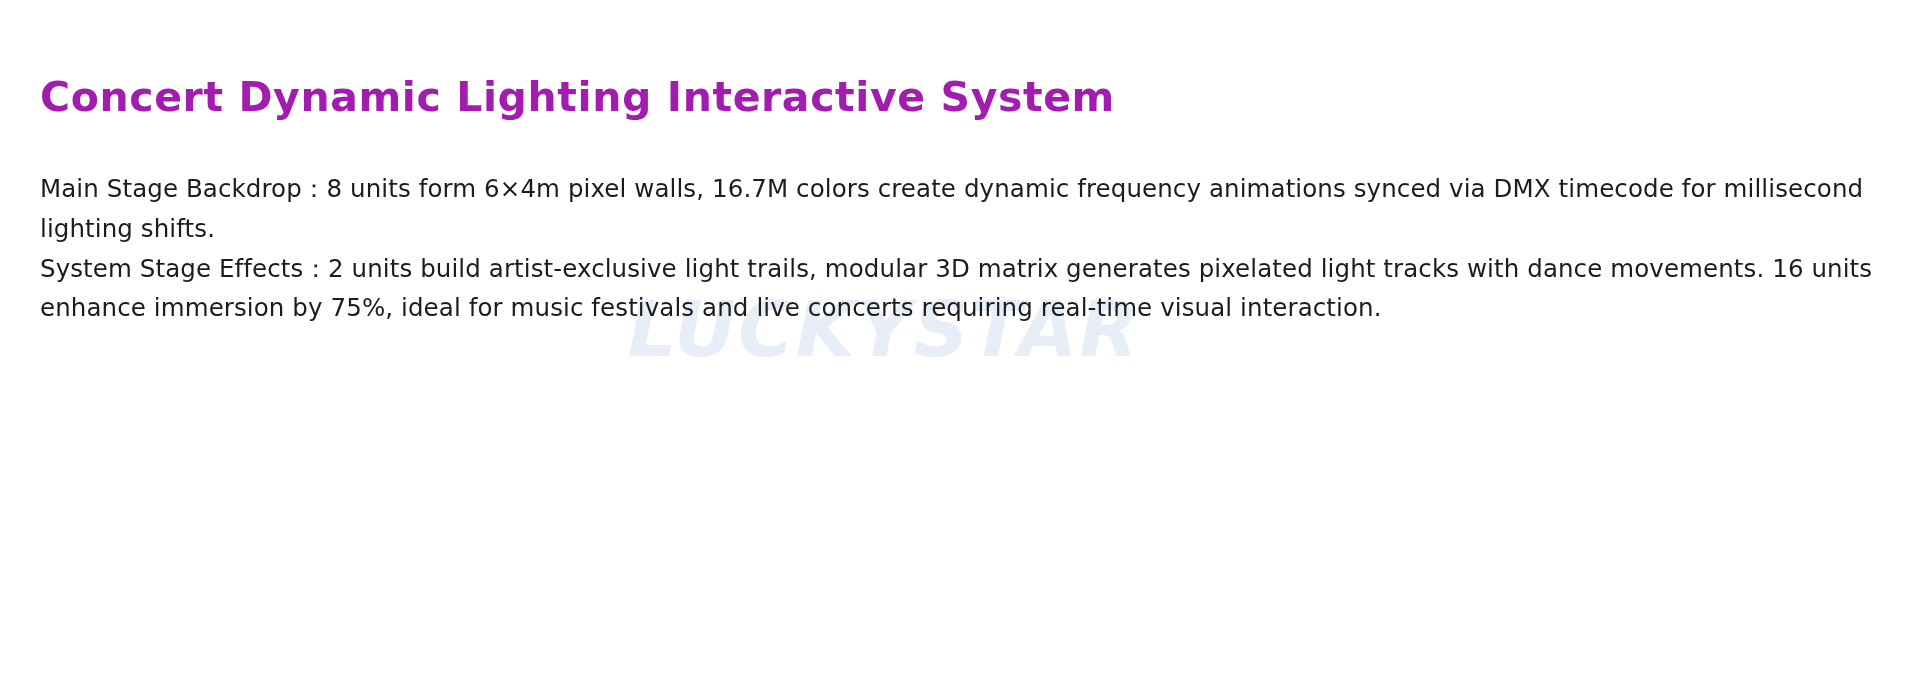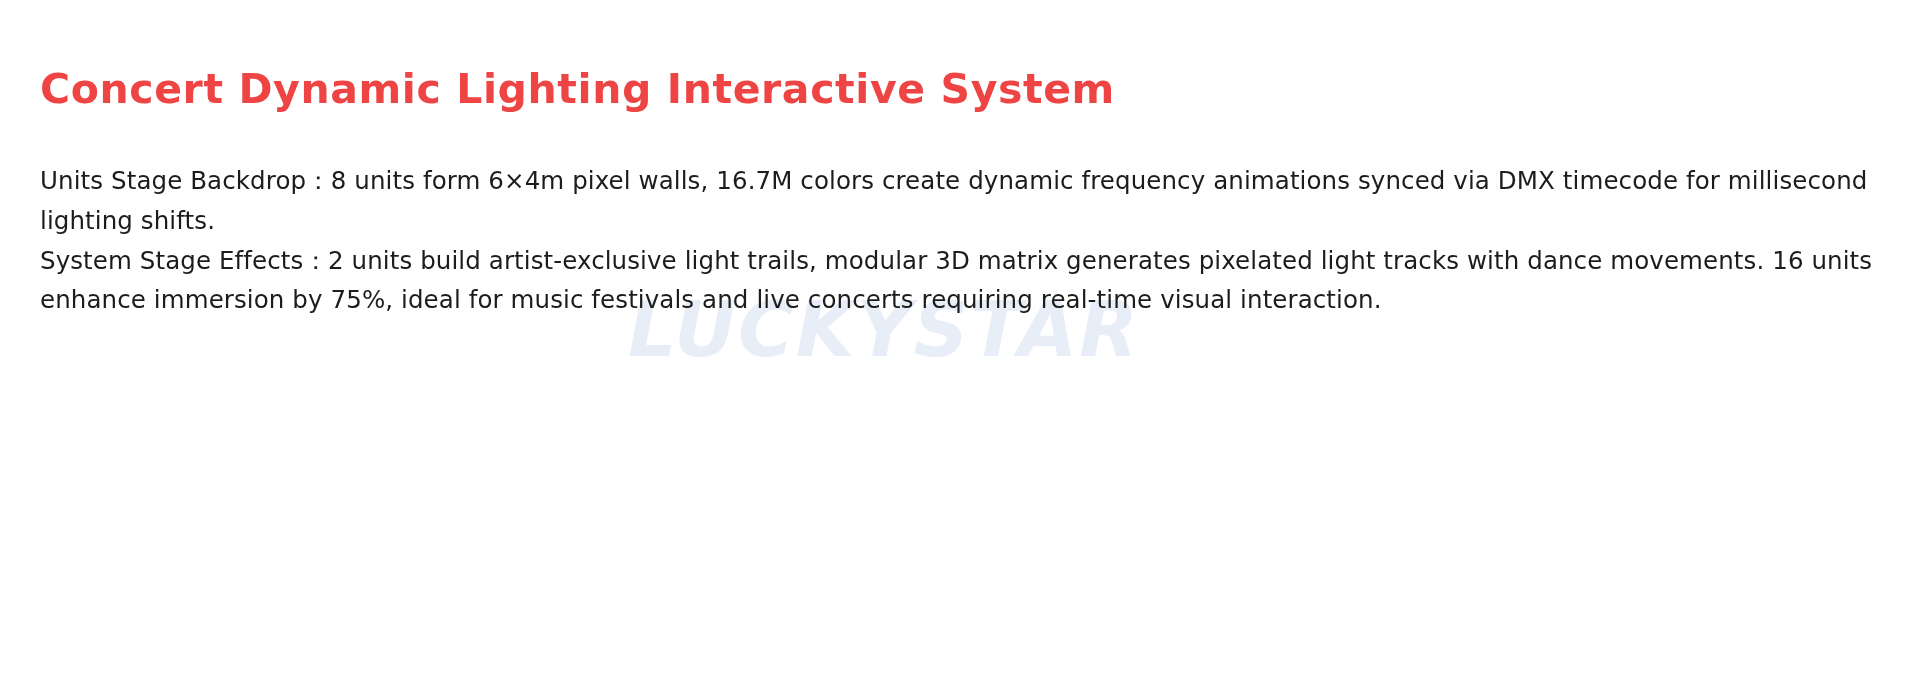--- a/index.html
+++ b/index.html
@@ -38,23 +38,23 @@
     white-space: nowrap;
   }
   .content {
     position: relative;
     z-index: 1;
   }
   h1.title {
     font-size: 41px;
     font-weight: 700;
     letter-spacing: 0.6px;
-    margin: 4px 0 0 0;
+    margin: 12px 0 0 0;
     line-height: 1.25;
-    color: #ef4444;
+    color: #a21caf;
   }
   h2.subtitle {
     font-size: 29px;
     font-weight: 700;
     letter-spacing: 0.4px;
     margin: 22px 0 0 0;
     line-height: 1.25;
     color: #111111;
   }
   .body-block {
@@ -79,20 +79,20 @@
 
   <div class="watermark">LUCKYSTAR</div>
 
   <div class="content">
 
     <h1 class="title">Concert Dynamic Lighting Interactive System</h1>
 
 
     <div class="body-block">
 
-      <p class="para"><span class="lead">Units Stage Backdrop：</span><span>8 units form 6×4m pixel walls, 16.7M colors create dynamic frequency animations synced via DMX timecode for millisecond lighting shifts.</span></p>
+      <p class="para"><span class="lead">Main Stage Backdrop：</span><span>8 units form 6×4m pixel walls, 16.7M colors create dynamic frequency animations synced via DMX timecode for millisecond lighting shifts.</span></p>
 
 
       <p class="para"><span class="lead">System Stage Effects：</span><span>2 units build artist-exclusive light trails, modular 3D matrix generates pixelated light tracks with dance movements. 16 units enhance immersion by 75%, ideal for music festivals and live concerts requiring real-time visual interaction.</span></p>
 
     </div>
   </div>
 </div>
 
 </body></html>

